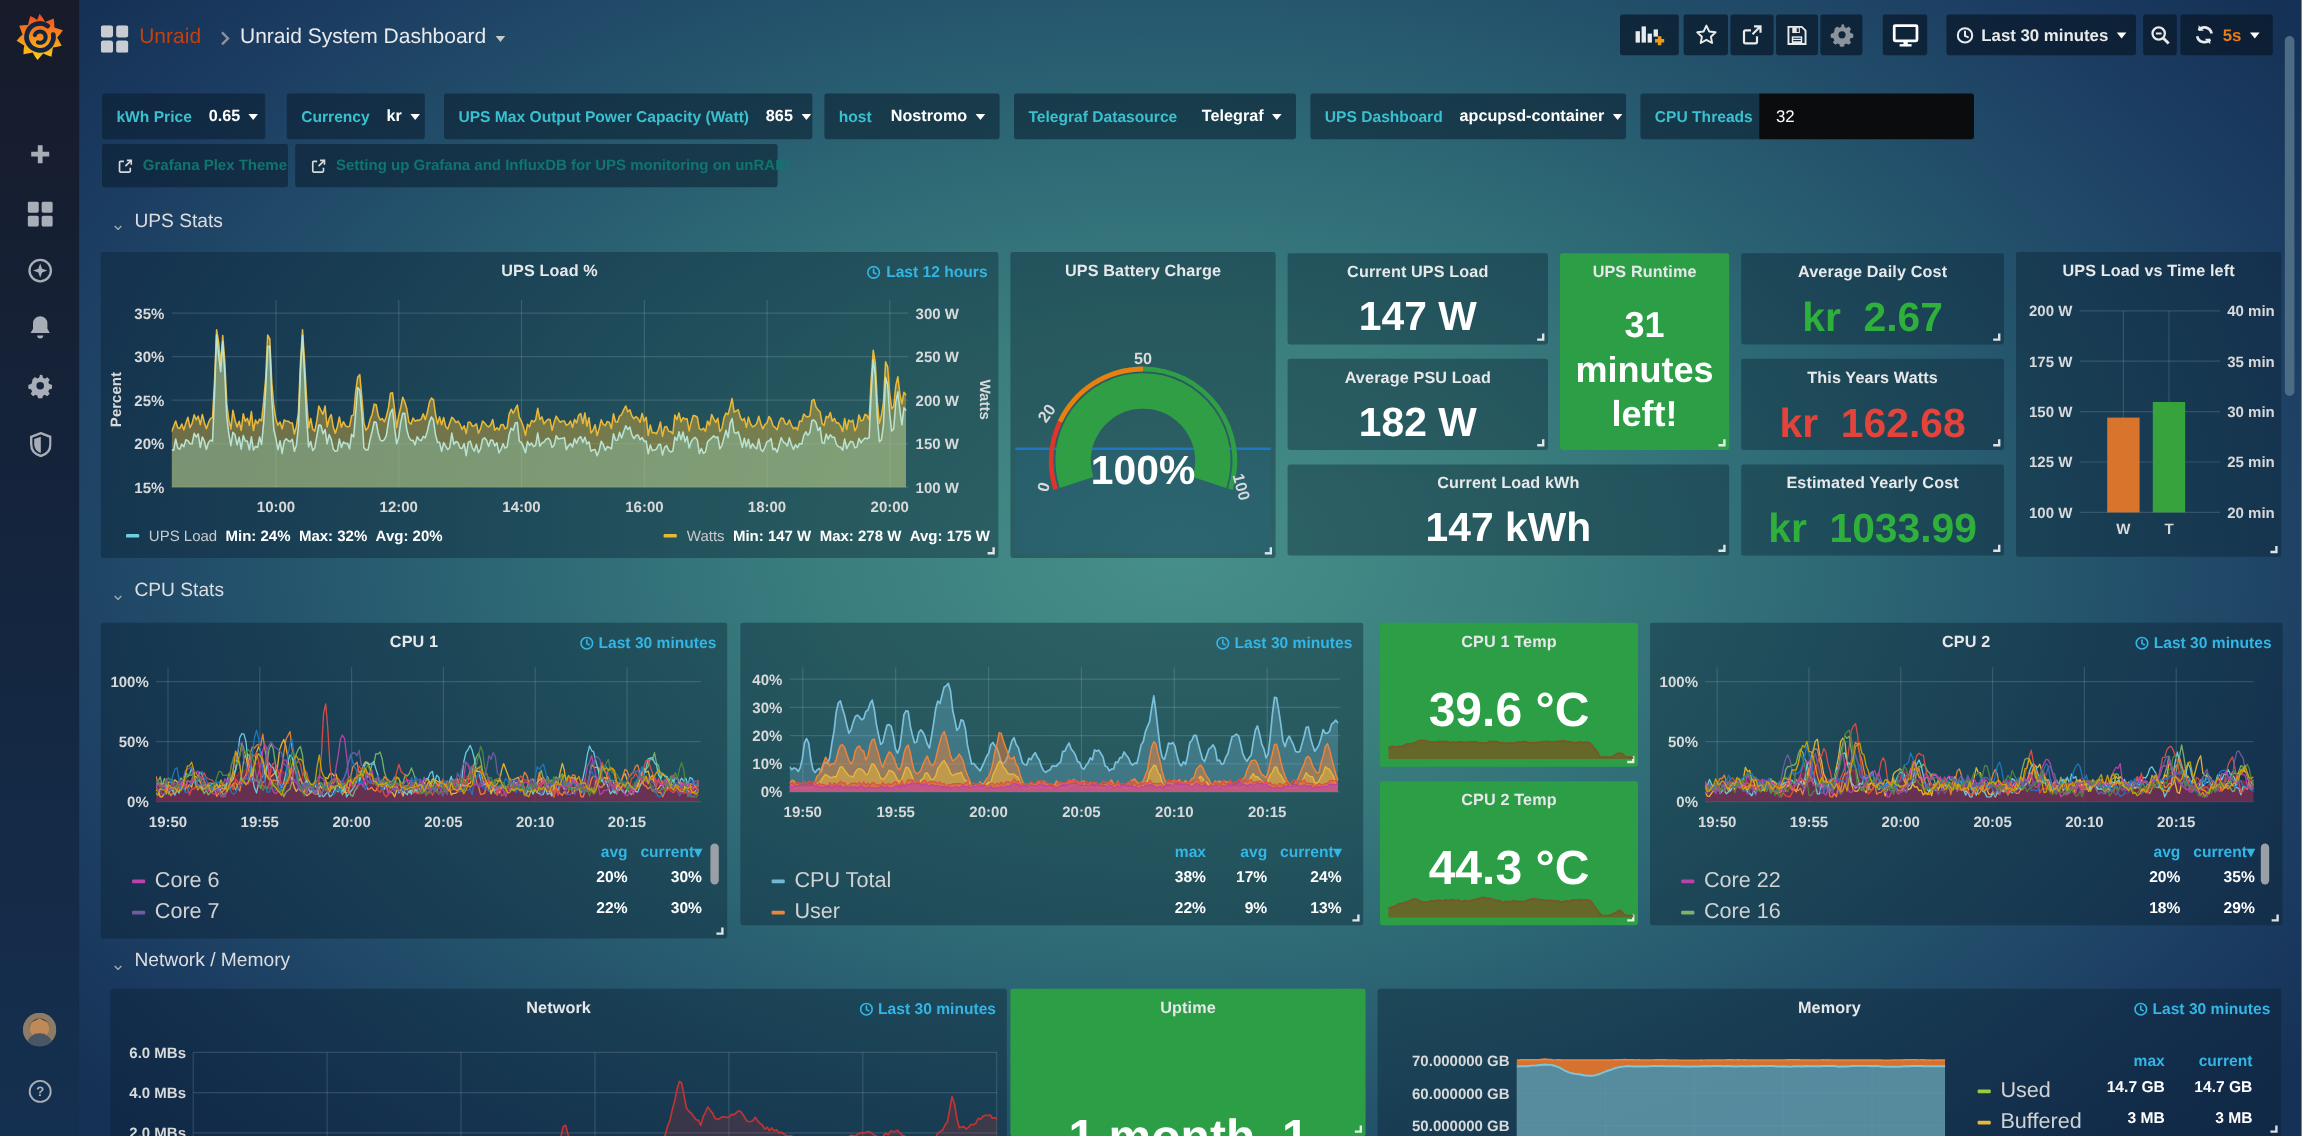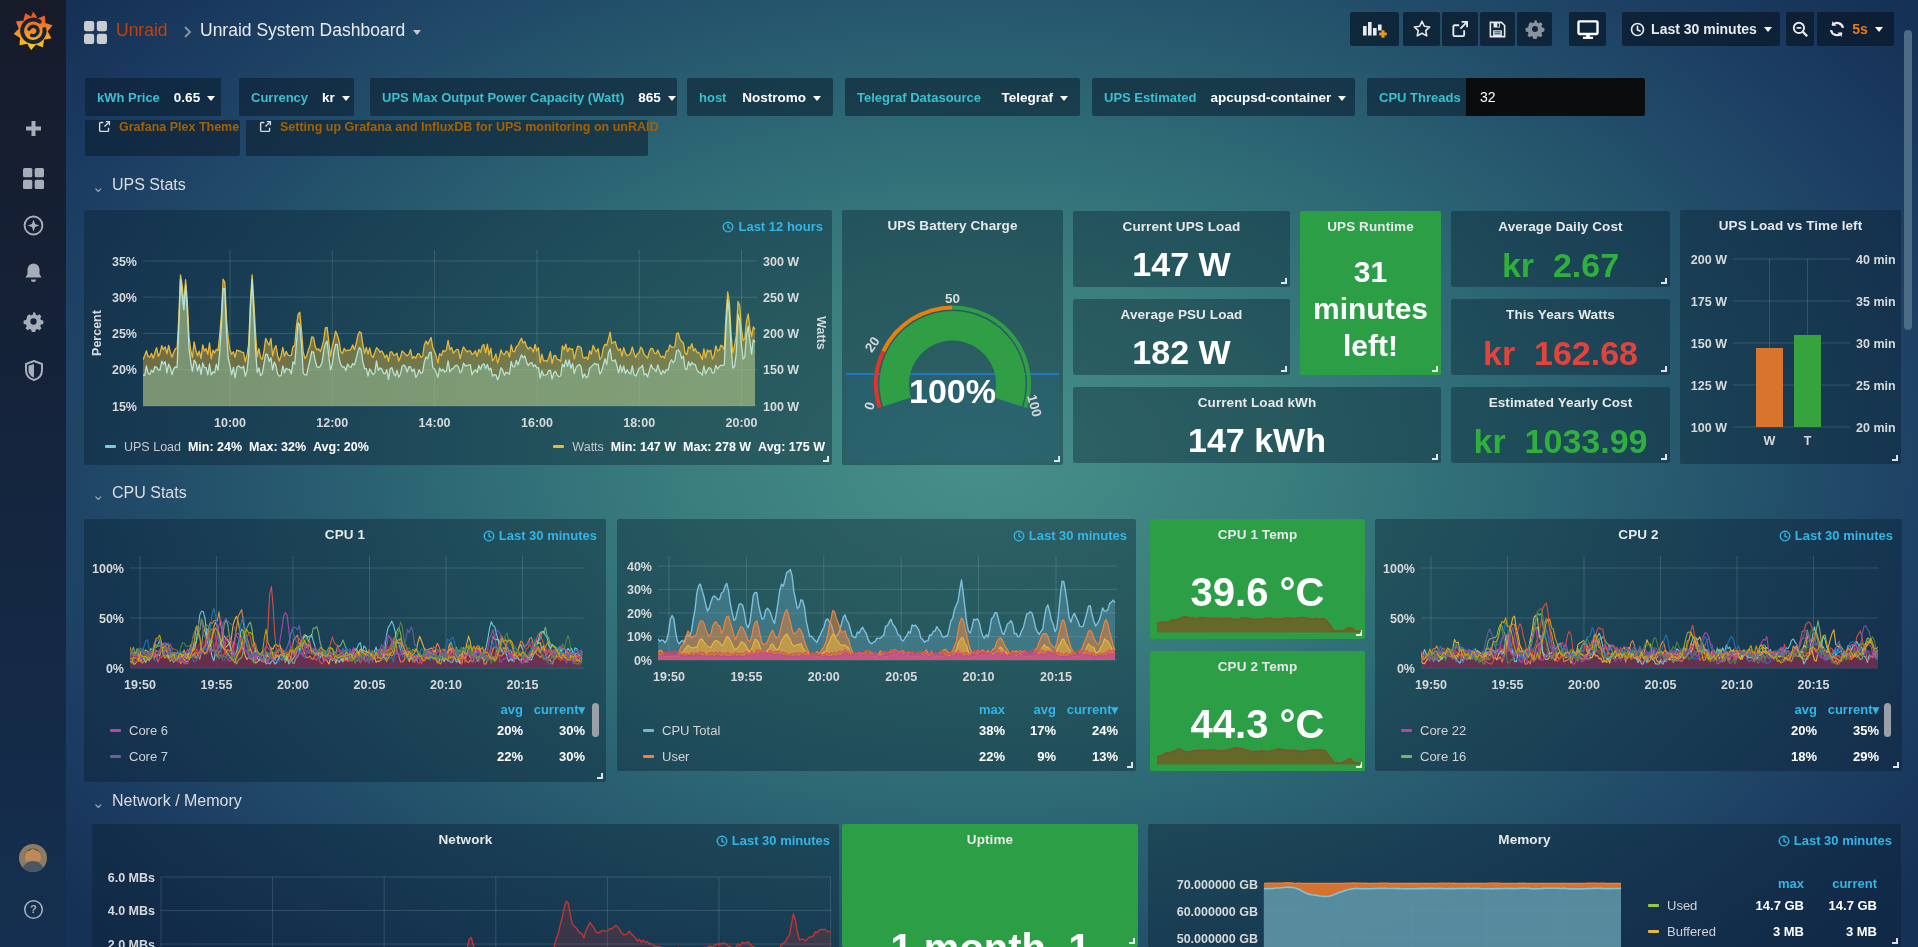--- a/index.html
+++ b/index.html
@@ -14,37 +14,38 @@
 .tlabel{position:absolute;top:9px;right:9px;font-size:13px;font-weight:700;color:#33b5e5}
 .tlabel svg{vertical-align:-2px;margin-right:4px}
 .rz{position:absolute;right:3px;bottom:3px;width:6px;height:6px;
  border-right:2px solid rgba(255,255,255,.85);border-bottom:2px solid rgba(255,255,255,.85)}
 .statv{position:absolute;left:0;width:100%;text-align:center;font-weight:700;color:#fff}
 .vbox{position:absolute;top:78px;height:38px;background:rgba(9,27,43,0.55);border-radius:2px;
  display:flex;align-items:center;justify-content:space-between;padding:0 12px;white-space:nowrap}
 .vlab{color:#3ac0cf;font-weight:700;font-size:13px;flex:none}
 .vval{color:#fff;font-weight:700;font-size:13.5px;margin-left:14px;flex:none}
 .lbox{position:absolute;top:120px;height:36px;background:rgba(9,27,43,0.55);border-radius:2px;
- display:flex;padding:0 13px;white-space:nowrap;color:#a16207;
+ display:flex;align-items:center;padding:0 13px;white-space:nowrap;color:#0f766e;
  font-weight:700;font-size:12.5px}
 .lbox svg{margin-right:8px;flex:none}
 .caret{display:inline-block;width:0;height:0;border-left:4.5px solid transparent;
  border-right:4.5px solid transparent;border-top:5px solid #fff;margin-left:7px;vertical-align:1px}
 .shead{position:absolute;font-size:16px;font-weight:400;color:#dcdde0}
 .chev{position:absolute;color:#9fa7ae;font-size:15px;font-weight:400}
 .tbtn{position:absolute;top:12px;height:34px;background:rgba(9,24,40,0.72);border-radius:2px;
  display:flex;align-items:center;justify-content:center}
 .leg{position:absolute;font-size:12.5px;color:#c7c9cc;white-space:nowrap}
 .leg b{color:#fff;font-weight:700}
-.lrow{position:absolute;font-size:13px;color:#d0d2d4;white-space:nowrap}
+.lrow{position:absolute;font-size:18px;color:#d0d2d4;white-space:nowrap}
 .lval{position:absolute;font-size:13px;font-weight:700;color:#fff;text-align:right}
 .lhead{position:absolute;font-size:13px;font-weight:700;color:#33b5e5;text-align:right}
 .sw{display:inline-block;width:11px;height:3px;border-radius:1px;vertical-align:3px;margin-right:8px}
 </style></head><body>
 <div class="panel" style="left:84px;top:210px;width:748px;height:255px">
+    <div class="ptitle">UPS Load %</div>
     <div class="tlabel"><svg width="12" height="12" viewBox="0 0 16 16">
         <circle cx="8" cy="8" r="6.4" fill="none" stroke="#33b5e5" stroke-width="1.8"></circle>
         <path d="M8 4.5V8.4L10.6 9.6" fill="none" stroke="#33b5e5" stroke-width="1.8" stroke-linecap="round"></path>
       </svg>Last 12 hours</div>
     <div class="rz"></div>
   </div>
 <div class="panel" style="left:842px;top:210px;width:221px;height:255px">
     <div class="ptitle">UPS Battery Charge</div>
     <div class="rz"></div>
   </div>
@@ -505,21 +506,21 @@
   </div>
 <div class="vbox" style="left:687px;width:146px">
     <span class="vlab">host</span>
     <span style="flex:none"><span class="vval">Nostromo</span><span class="caret"></span></span>
   </div>
 <div class="vbox" style="left:845px;width:235px">
     <span class="vlab">Telegraf Datasource</span>
     <span style="flex:none"><span class="vval">Telegraf</span><span class="caret"></span></span>
   </div>
 <div class="vbox" style="left:1092px;width:263px">
-    <span class="vlab">UPS Estimated</span>
+    <span class="vlab">UPS Dashboard</span>
     <span style="flex:none"><span class="vval">apcupsd-container</span><span class="caret"></span></span>
   </div>
 <div class="vbox" style="left:1367px;width:99px;border-radius:2px 0 0 2px">
     <span class="vlab">CPU Threads</span>
   </div>
 <div style="position:absolute;left:1466px;top:78px;width:179px;height:38px;background:#0b0c0e;border-radius:0 2px 2px 0;display:flex;align-items:center;padding:0 14px;color:#fff;font-size:14px">32</div>
 <div class="lbox" style="left:85px;width:155px"><svg width="13" height="13" viewBox="0 0 16 16">
       <path d="M13 9.5V13a1 1 0 0 1-1 1H3a1 1 0 0 1-1-1V4a1 1 0 0 1 1-1h3.5" fill="none" stroke="#d8d9da" stroke-width="1.7"></path>
       <path d="M9.5 2H14v4.5" fill="none" stroke="#d8d9da" stroke-width="1.7"></path>
       <path d="M14 2L8 8" stroke="#d8d9da" stroke-width="1.7"></path>

